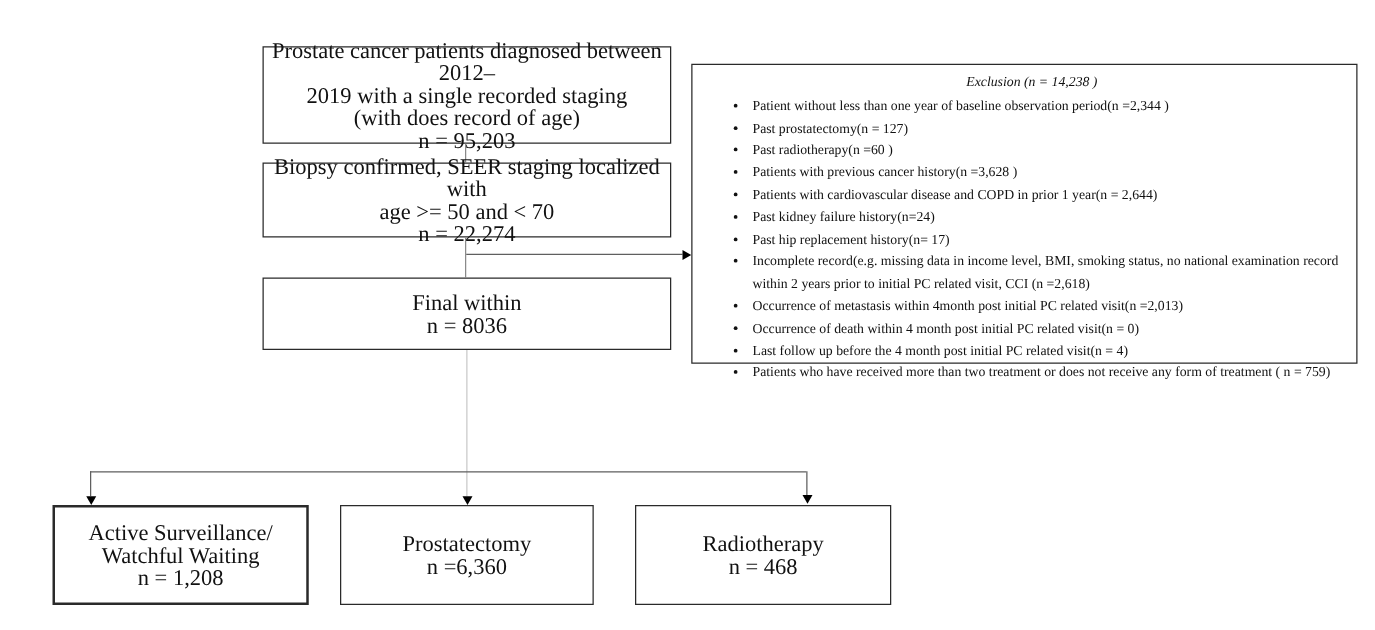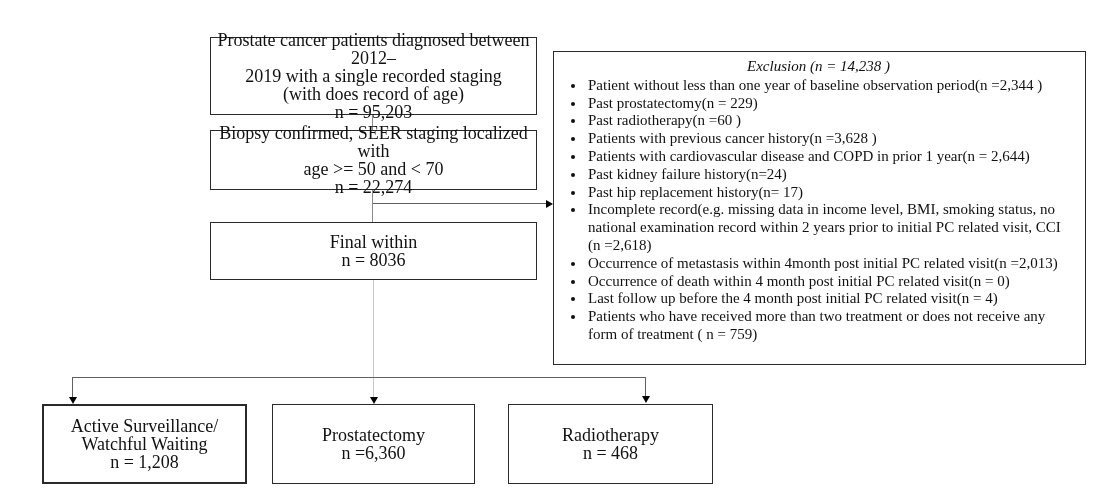--- a/index.html
+++ b/index.html
@@ -38,27 +38,27 @@
   .arrow-right {
     position: absolute;
     width: 0; height: 0;
     border-top: 4px solid transparent;
     border-bottom: 4px solid transparent;
     border-left: 7px solid #000000;
   }
   #exclusion-box {
     position: absolute;
     left: 553px; top: 51px;
-    width: 533px; height: 314px;
+    width: 533px; height: 240px;
     border: 1.5px solid #2a2a2a;
     background: #ffffff;
     box-sizing: border-box;
-    font-size: 15px;
+    font-size: 11px;
     line-height: 17.8px;
-    padding: 4px 8px 4px 6px;
+    padding: 4px 8px 4px 20px;
   }
   #exclusion-title {
     text-align: center;
     font-style: italic;
     margin: 2px 0 0 0;
   }
   #exclusion-list {
     margin: 1px 0 0 0;
     padding: 0 0 0 26px;
     list-style: disc outside;
@@ -92,21 +92,21 @@
 
   <div class="box" style="left:210px; top:222px; width:327px; height:58px;">
     <div>Final within</div>
     <div>n = 8036</div>
   </div>
 
   <div id="exclusion-box">
     <div id="exclusion-title">Exclusion (n = 14,238 )</div>
     <ul id="exclusion-list">
       <li>Patient without less than one year of baseline observation period(n =2,344 )</li>
-      <li>Past prostatectomy(n = 229)</li>
+      <li>Past prostatectomy(n = 127)</li>
       <li>Past radiotherapy(n =60 )</li>
       <li>Patients with previous cancer history(n =3,628 )</li>
       <li>Patients with cardiovascular disease and COPD in prior 1 year(n = 2,644)</li>
       <li>Past kidney failure history(n=24)</li>
       <li>Past hip replacement history(n= 17)</li>
       <li>Incomplete record(e.g. missing data in income level, BMI, smoking status, no national examination record within 2 years prior to initial PC related visit, CCI (n =2,618)</li>
       <li>Occurrence of metastasis within 4month post initial PC related visit(n =2,013)</li>
       <li>Occurrence of death within 4 month post initial PC related visit(n = 0)</li>
       <li>Last follow up before the 4 month post initial PC related visit(n = 4)</li>
       <li>Patients who have received more than two treatment or does not receive any form of treatment ( n = 759)</li>

